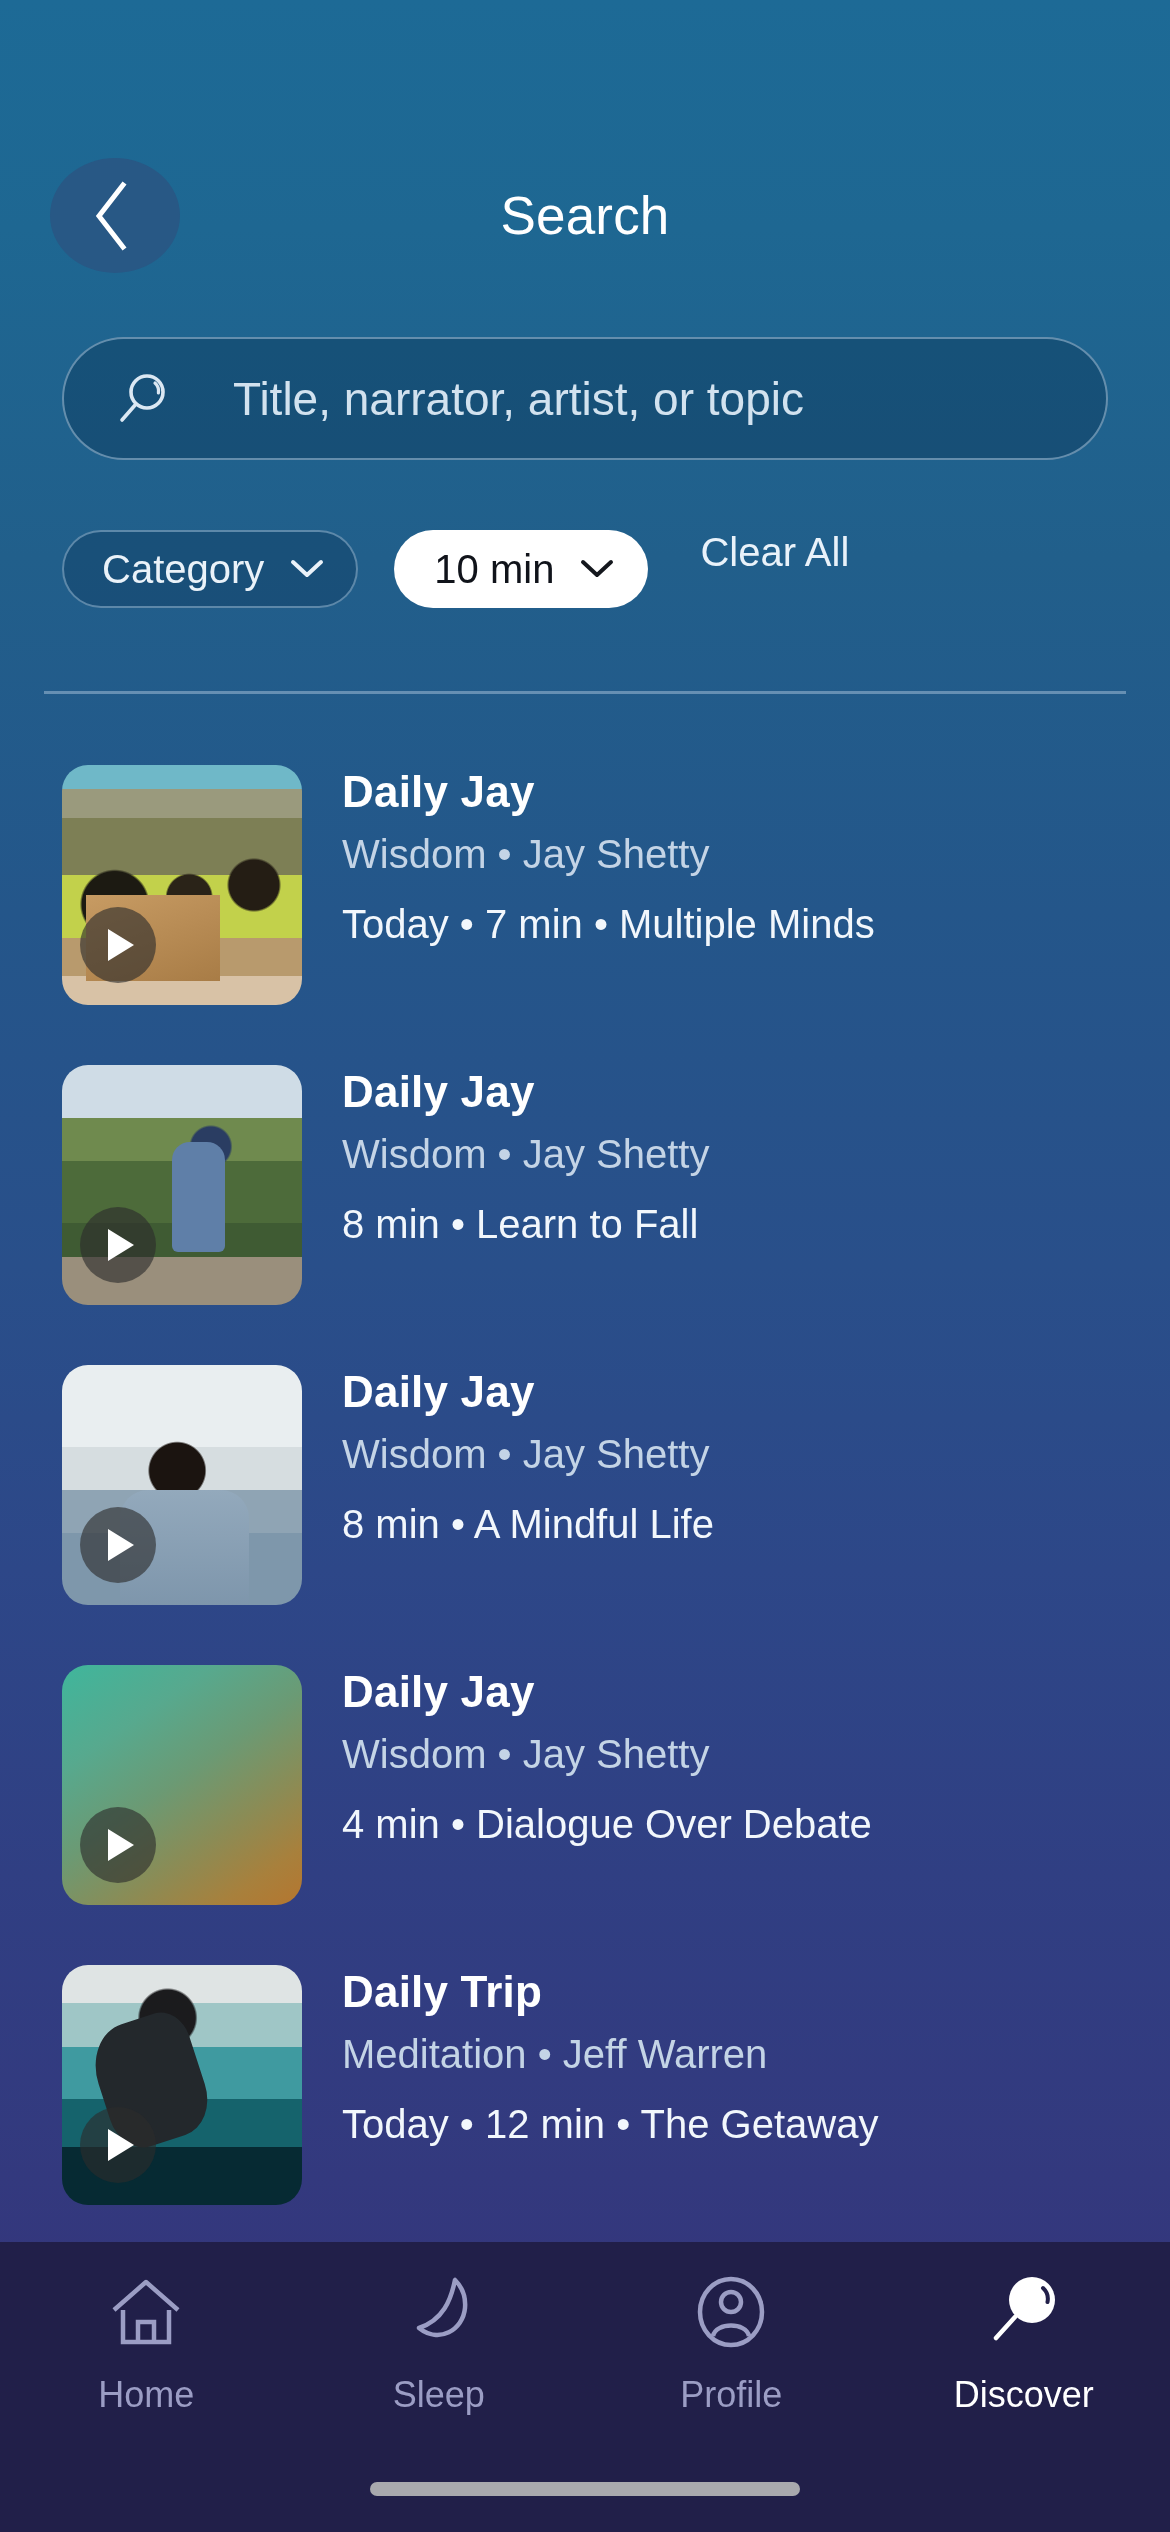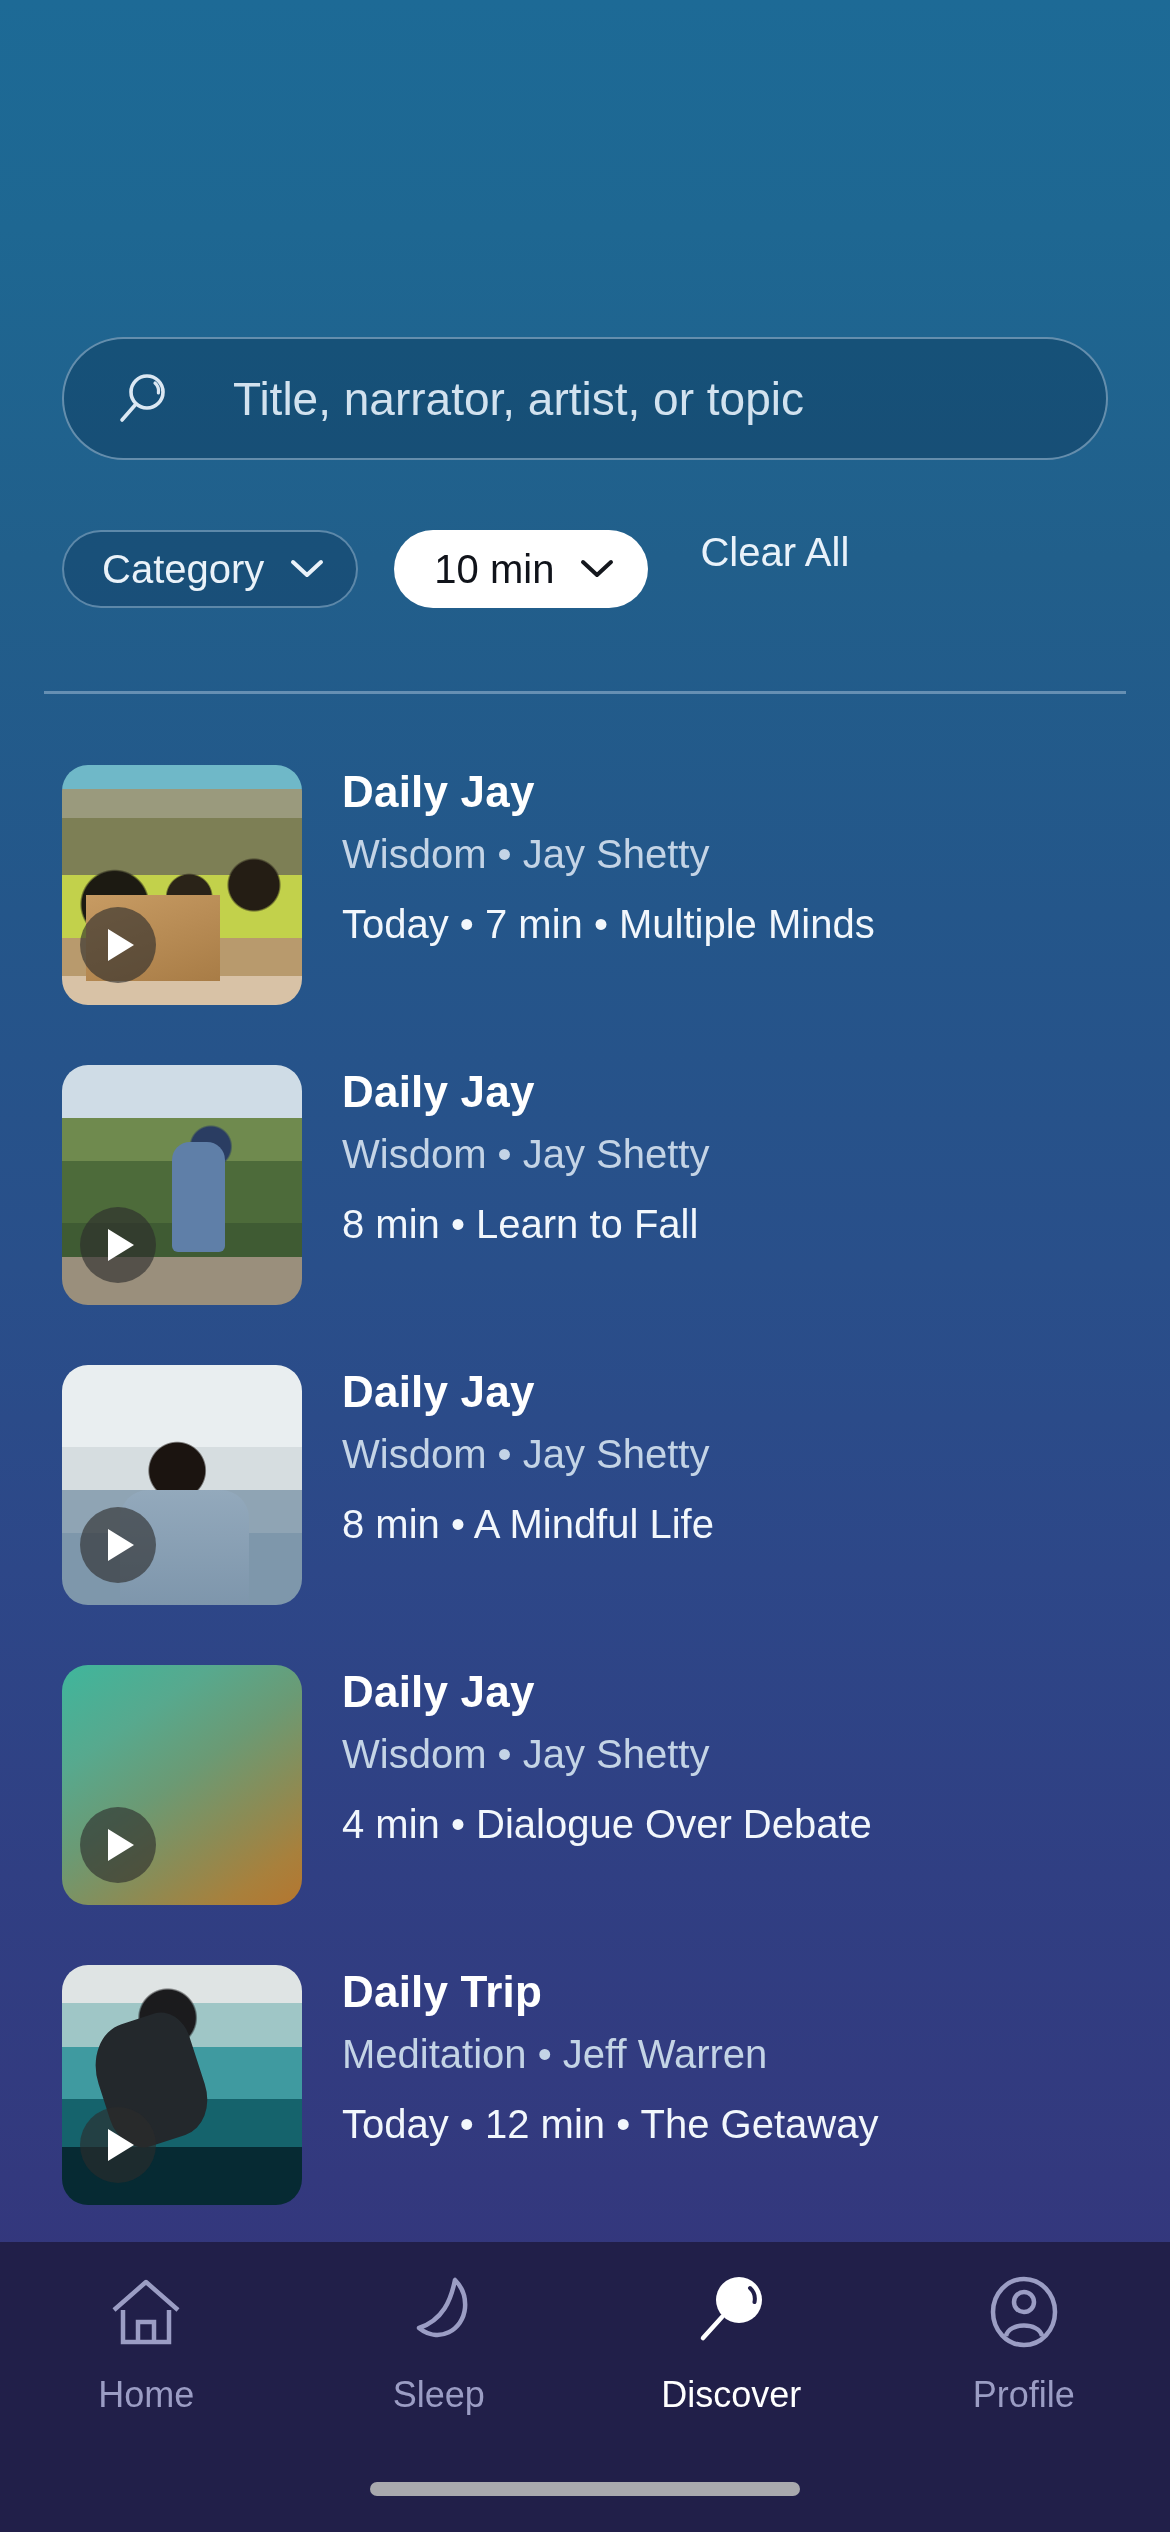--- a/index.html
+++ b/index.html
@@ -212,20 +212,30 @@
     background:#a9a9ae;
   }
 </style>
 </head>
 <body>
 
 <div id="screen">
 
   <div style="position:absolute;left:0;top:0;width:1170px;height:130px;"></div>
 
+  <div id="header">
+    <div id="page-title">Search</div>
+    <div id="back-btn">
+      <span>
+        <svg width="46" height="74" viewBox="0 0 46 74" fill="none">
+          <path d="M34 6 L10 37 L34 68" stroke="#ffffff" stroke-width="5" stroke-linecap="square" fill="none"></path>
+        </svg>
+      </span>
+    </div>
+  </div>
 
   <div id="search-field">
     <span id="search-icon-wrap">
       <svg width="58" height="58" viewBox="0 0 58 58" fill="none">
         <circle cx="32" cy="22" r="16" stroke="#dbe8f3" stroke-width="3.6"></circle>
         <path d="M40 13 a11 11 0 0 1 3.4 10" stroke="#dbe8f3" stroke-width="3.2" fill="none" stroke-linecap="round"></path>
         <path d="M21 34 L7 50" stroke="#dbe8f3" stroke-width="3.6" stroke-linecap="round"></path>
       </svg>
     </span>
     <span id="search-placeholder">Title, narrator, artist, or topic</span>
@@ -349,39 +359,39 @@
 
       <div class="nav-item inactive">
         <span class="nav-icon">
           <svg width="84" height="84" viewBox="0 0 84 84" fill="none">
             <path d="M58 10 C54 30 46 50 22 58 C42 74 66 60 68 38 C69 26 64 16 58 10 Z" stroke="#9b9dc4" stroke-width="4.5" fill="none" stroke-linejoin="round"></path>
           </svg>
         </span>
         <span class="nav-label">Sleep</span>
       </div>
 
+      <div class="nav-item inactive">
+        <span class="nav-icon">
+          <svg width="84" height="84" viewBox="0 0 84 84" fill="none">
+            <ellipse cx="42" cy="42" rx="31" ry="33" stroke="#9b9dc4" stroke-width="4.5" fill="none"></ellipse>
+            <circle cx="42" cy="32" r="10" stroke="#9b9dc4" stroke-width="4.5" fill="none"></circle>
+            <path d="M24 66 C27 52 57 52 60 66" stroke="#9b9dc4" stroke-width="4.5" fill="none"></path>
+          </svg>
+        </span>
+        <span class="nav-label">Profile</span>
+      </div>
+
       <div class="nav-item active">
         <span class="nav-icon">
           <svg width="84" height="84" viewBox="0 0 84 84" fill="none">
             <circle cx="50" cy="30" r="23" fill="#ffffff"></circle>
             <path d="M61 18 a15 15 0 0 1 4.5 14" stroke="#211f49" stroke-width="4" fill="none" stroke-linecap="round"></path>
             <path d="M33 47 L14 68" stroke="#ffffff" stroke-width="4.5" stroke-linecap="round"></path>
           </svg>
         </span>
         <span class="nav-label">Discover</span>
       </div>
 
-      <div class="nav-item inactive">
-        <span class="nav-icon">
-          <svg width="84" height="84" viewBox="0 0 84 84" fill="none">
-            <ellipse cx="42" cy="42" rx="31" ry="33" stroke="#9b9dc4" stroke-width="4.5" fill="none"></ellipse>
-            <circle cx="42" cy="32" r="10" stroke="#9b9dc4" stroke-width="4.5" fill="none"></circle>
-            <path d="M24 66 C27 52 57 52 60 66" stroke="#9b9dc4" stroke-width="4.5" fill="none"></path>
-          </svg>
-        </span>
-        <span class="nav-label">Profile</span>
-      </div>
-
     </div>
     <div id="home-indicator"></div>
   </div>
 
 </div>
 
 </body></html>

